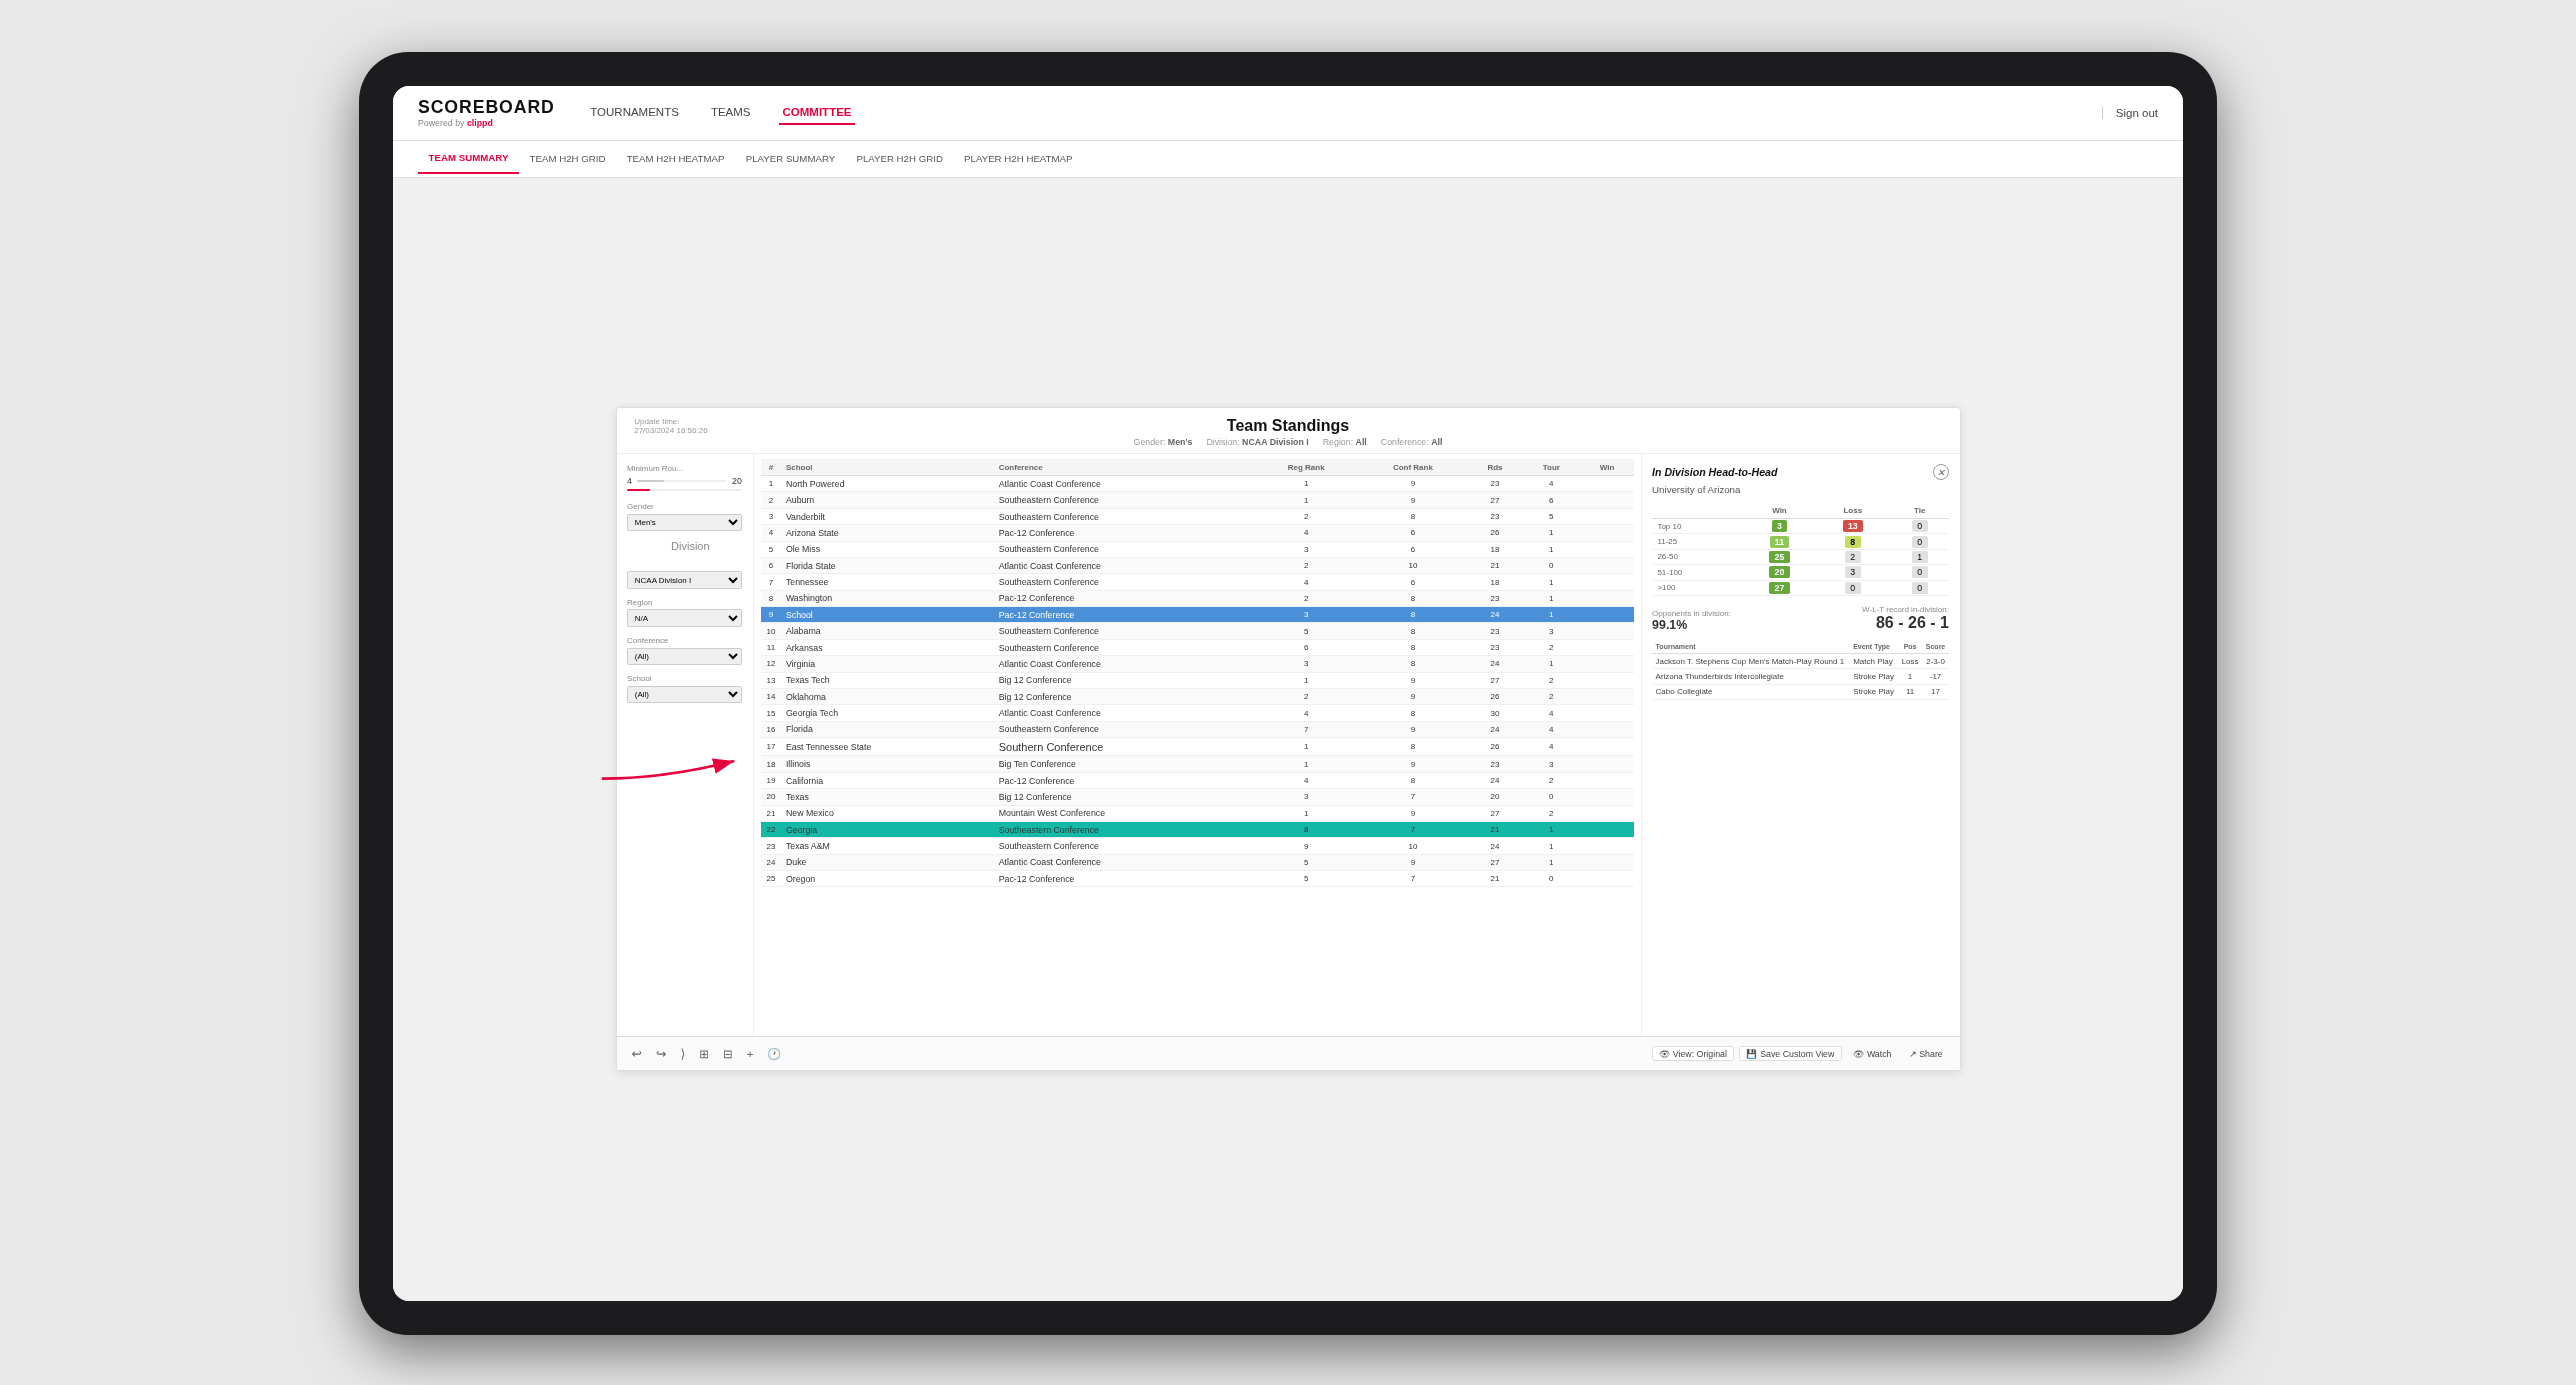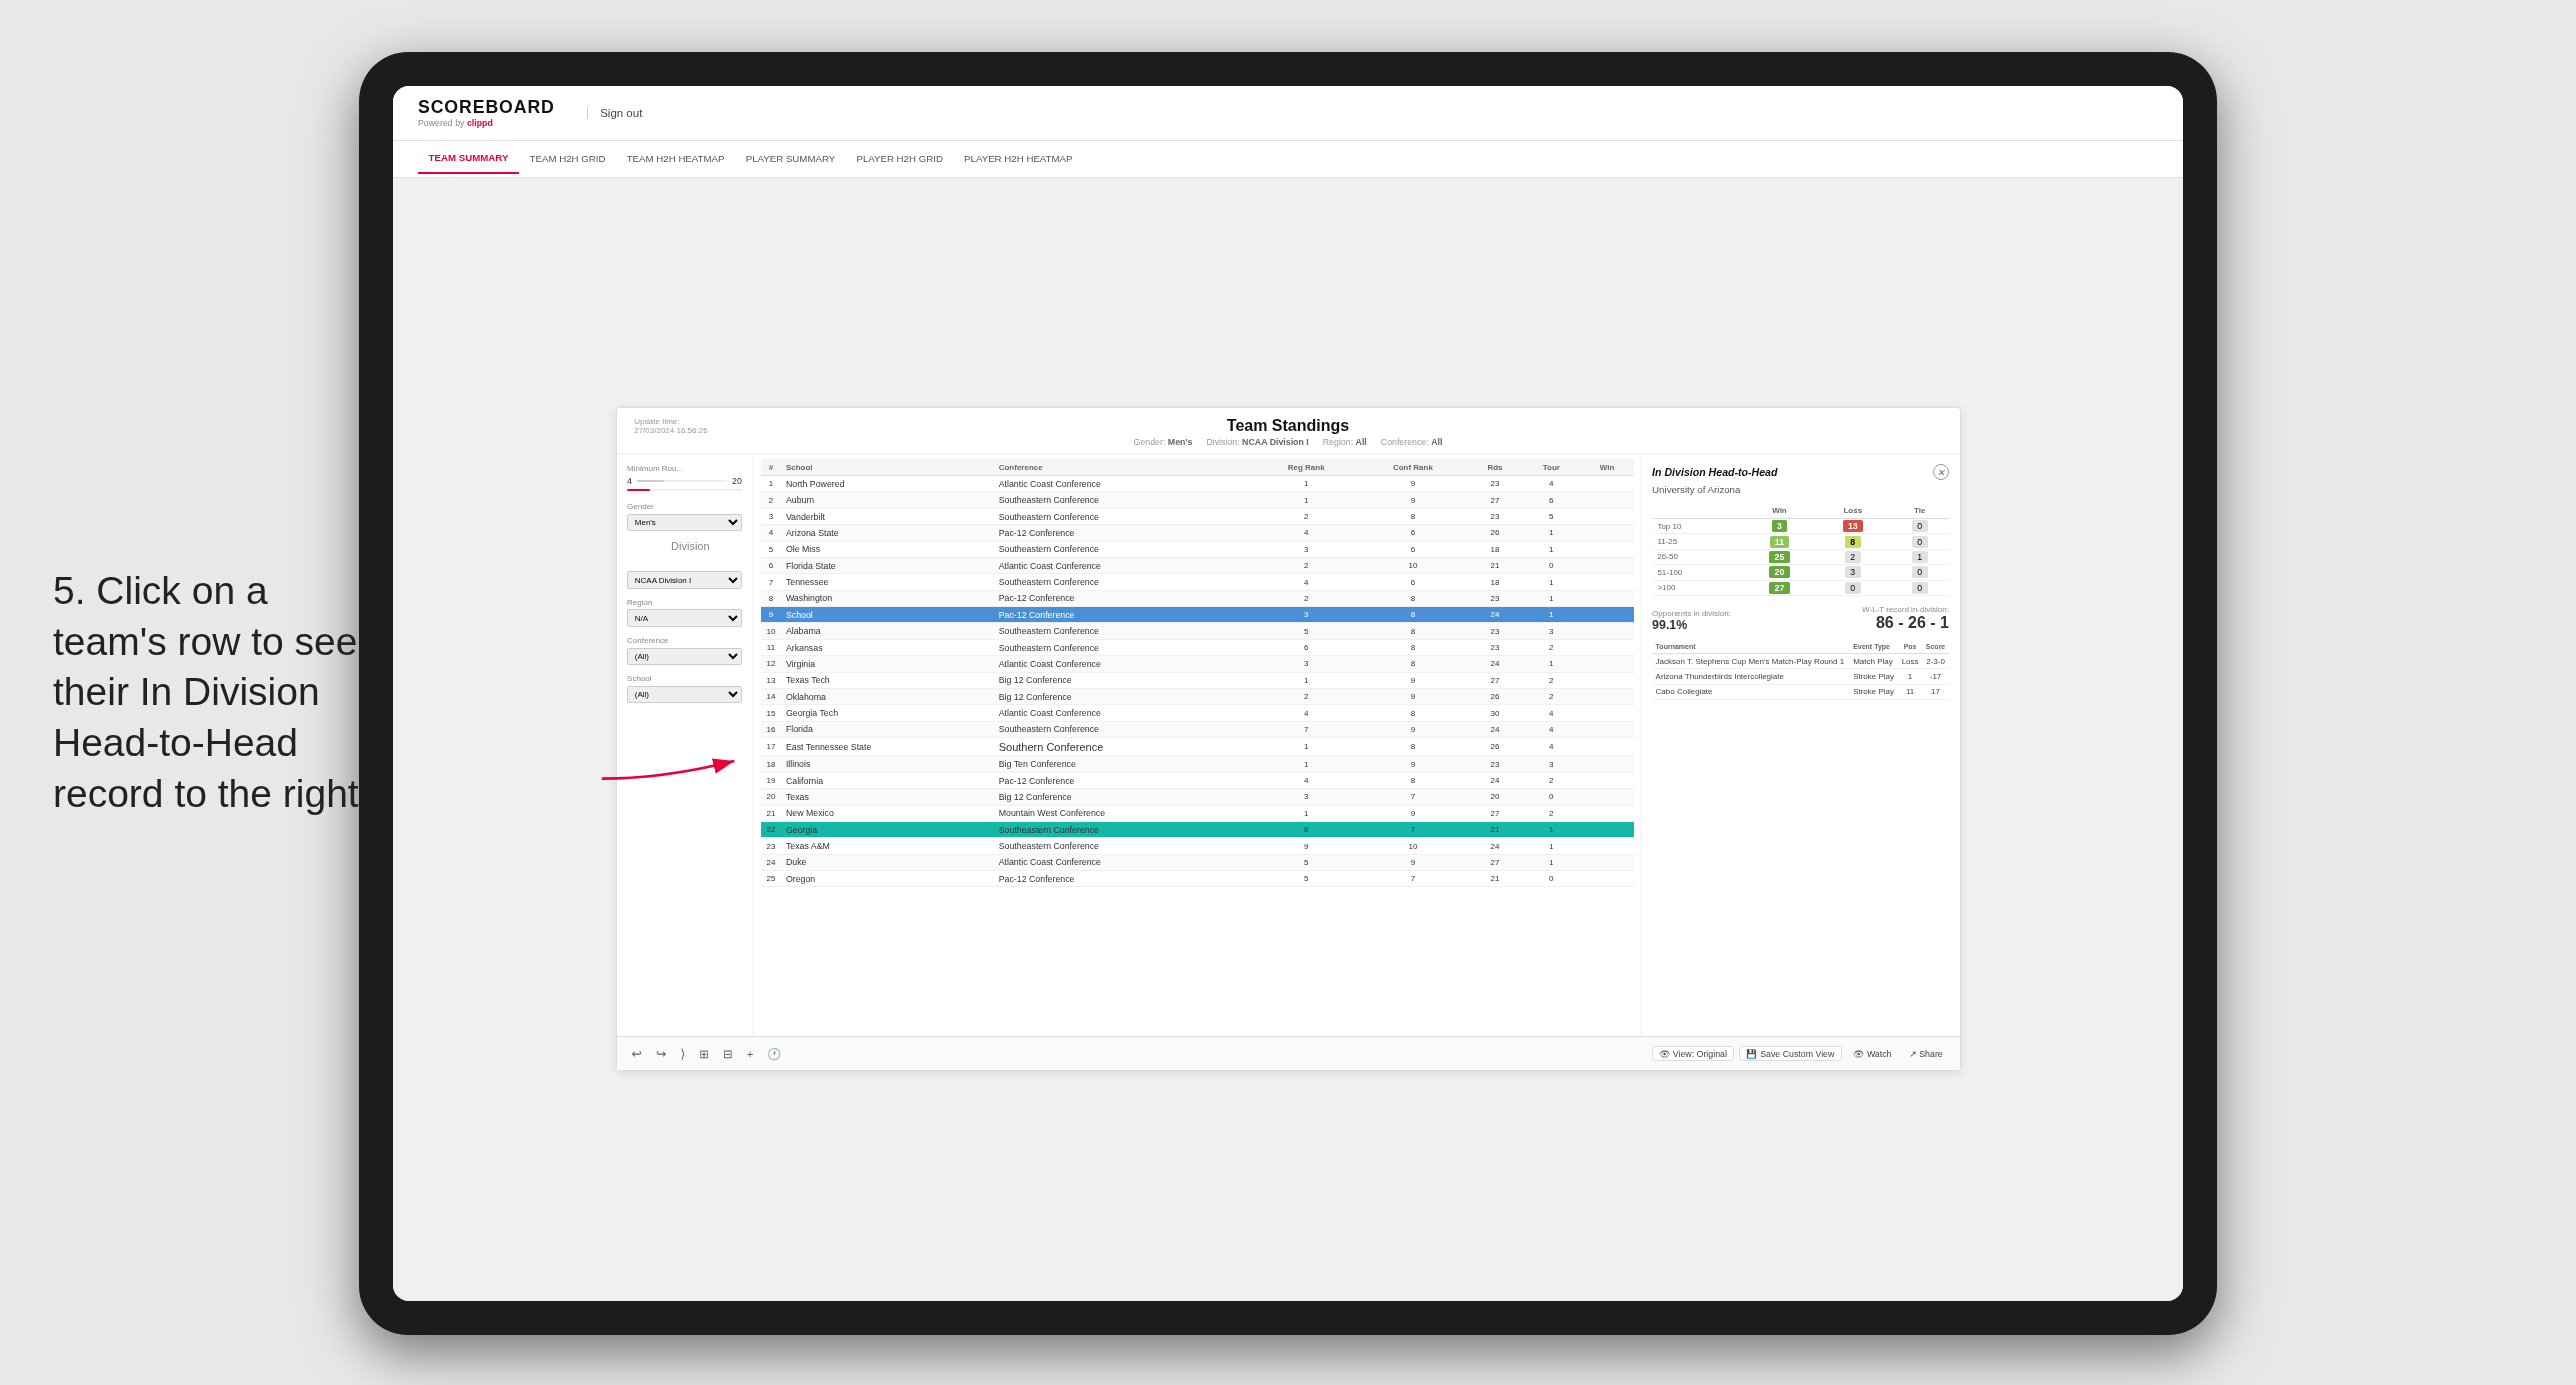--- a/index.html
+++ b/index.html
@@ -12,37 +12,39 @@
       align-items: center;
       justify-content: center;
       position: relative;
     }
   </style>
 </head>
 <body>
 
 <div style="width:2576px;height:1386px;background:#e8e8e8;display:flex;align-items:center;justify-content:center;position:relative;">
 
-  <div style="position:absolute;left:53px;top:50%;transform:translateY(-50%);width:336px;font-size:39px;font-weight:400;color:#222;line-height:1.3;z-index:20;">
-    <span>5. Click on a team's row to see their In Division Head-to-Head record to the right</span>
-  </div>
 
   <div style="width:1858px;height:1283px;background:#1c1c1e;border-radius:49px;padding:34px;display:flex;align-items:center;justify-content:center;box-shadow:0 17.7px 53px rgba(0,0,0,0.5);">
 
     <div style="width:100%;height:100%;background:#f0f0f0;border-radius:16px;overflow:hidden;display:flex;flex-direction:column;">
 
       <div style="background:#fff;border-bottom:0.9px solid #e0e0e0;display:flex;align-items:center;padding:0 25px;height:55px;flex-shrink:0;">
         <div style="margin-right:32px;">
           <div style="font-size:17.7px;font-weight:900;color:#111;letter-spacing:0.9px;">SCOREBOARD</div>
           <div style="font-size:8.8px;color:#888;">
             <span>Powered by</span>
             <span style="color:#e8003d;font-weight:bold;">clippd</span>
           </div>
         </div>
 
+        <div style="display:flex;gap:25px;flex:1;">
+          <span style="font-size:11.5px;color:#444;padding:5.3px 3.5px;cursor:pointer;">TOURNAMENTS</span>
+          <span style="font-size:11.5px;color:#444;padding:5.3px 3.5px;cursor:pointer;">TEAMS</span>
+          <span style="font-size:11.5px;color:#e8003d;padding:5.3px 3.5px;cursor:pointer;font-weight:bold;border-bottom:2.7px solid #e8003d;">COMMITTEE</span>
+        </div>
 
         <div style="font-size:11.5px;color:#444;cursor:pointer;border-left:0.9px solid #ccc;padding-left:12.4px;">Sign out</div>
       </div>
 
       <div style="background:#fff;border-bottom:0.9px solid #e0e0e0;display:flex;padding:0 25px;height:37px;align-items:center;flex-shrink:0;">
         <span style="font-size:9.7px;color:#e8003d;padding:8.8px 10.6px;cursor:pointer;font-weight:bold;border-bottom:2.7px solid #e8003d;margin-bottom:-0.9px;">TEAM SUMMARY</span>
         <span style="font-size:9.7px;color:#555;padding:8.8px 10.6px;cursor:pointer;">TEAM H2H GRID</span>
         <span style="font-size:9.7px;color:#555;padding:8.8px 10.6px;cursor:pointer;">TEAM H2H HEATMAP</span>
         <span style="font-size:9.7px;color:#555;padding:8.8px 10.6px;cursor:pointer;">PLAYER SUMMARY</span>
         <span style="font-size:9.7px;color:#555;padding:8.8px 10.6px;cursor:pointer;">PLAYER H2H GRID</span>

